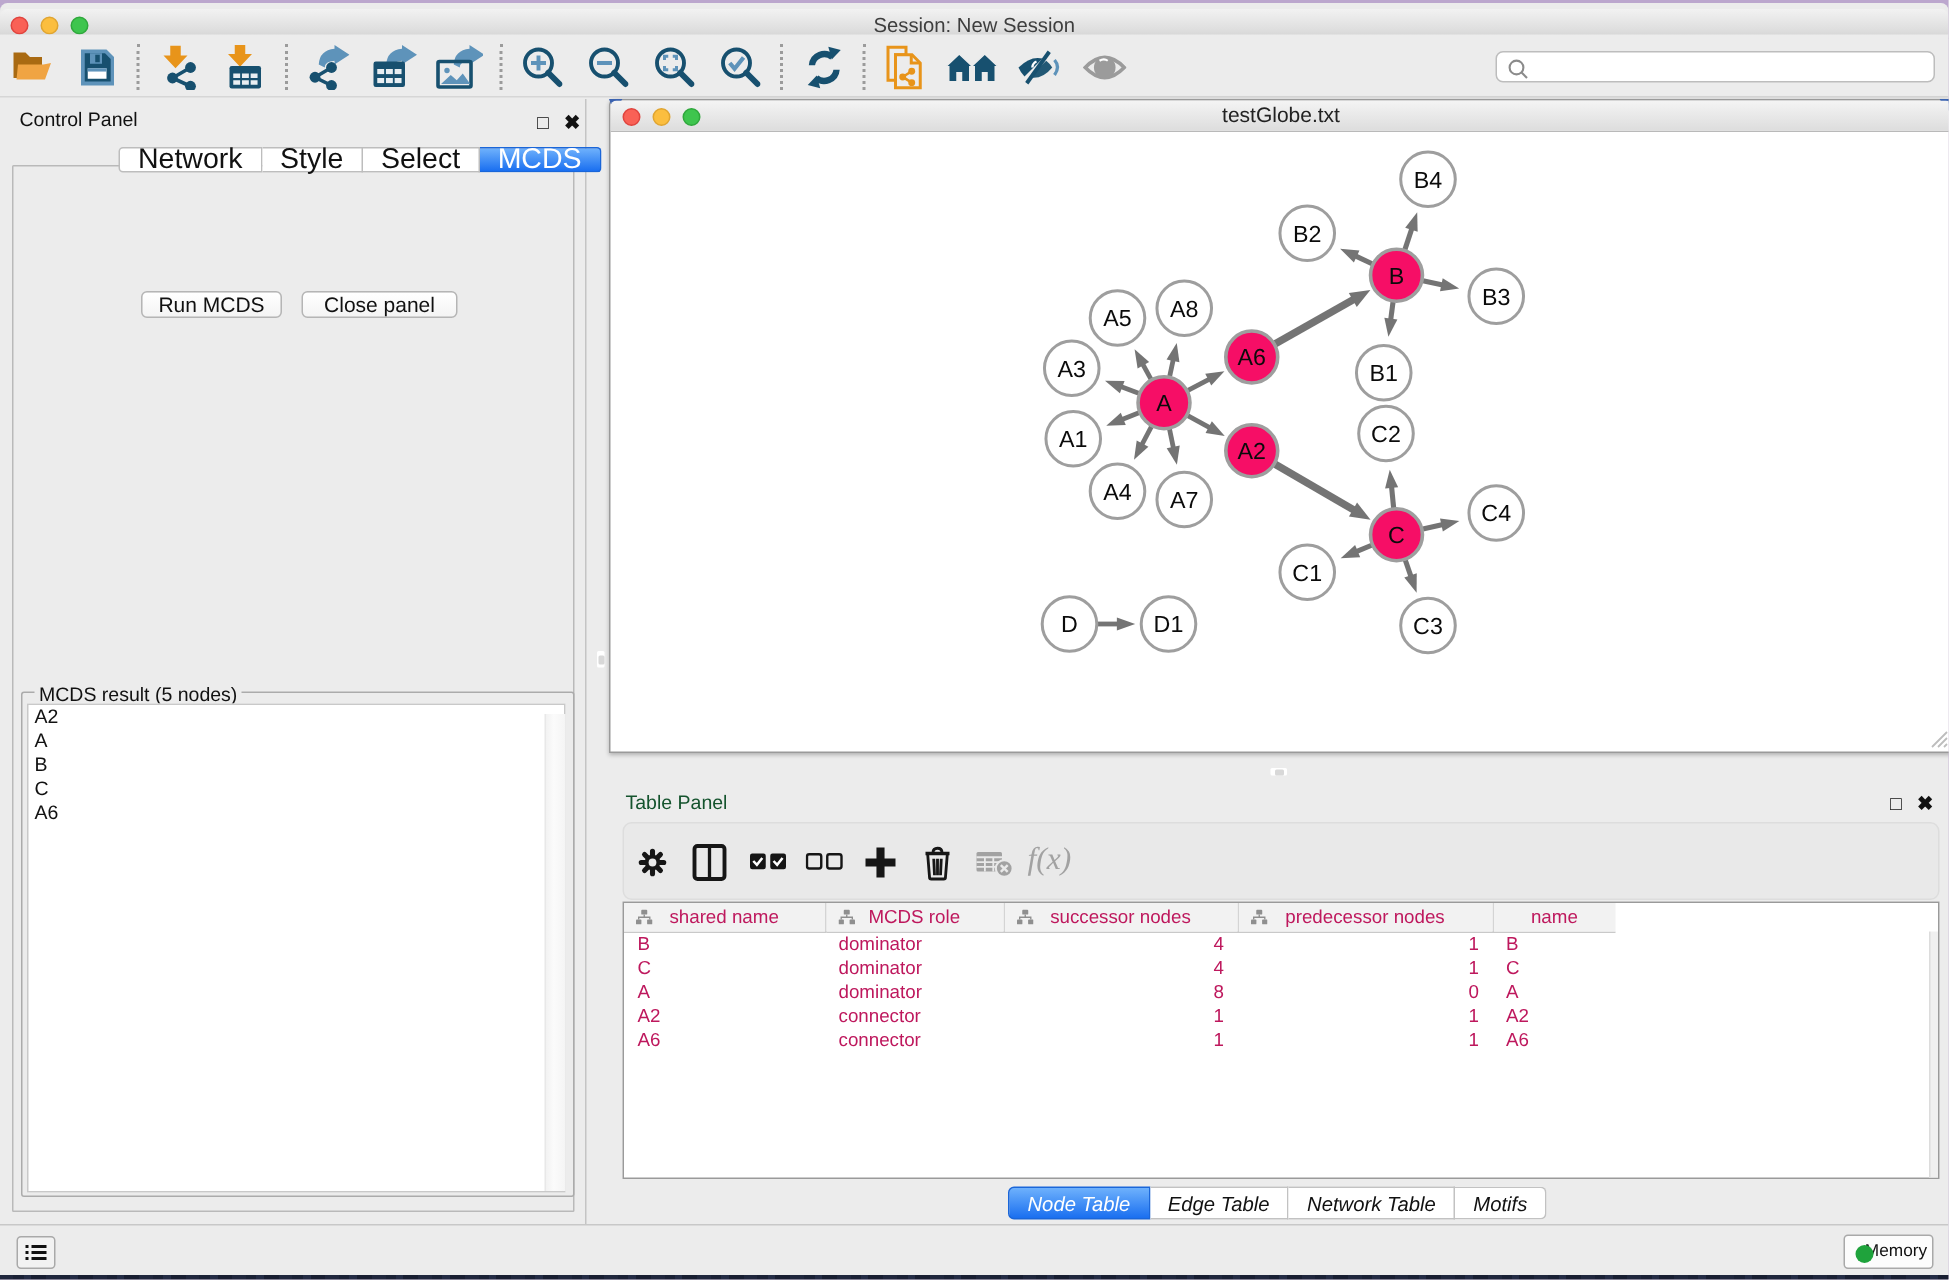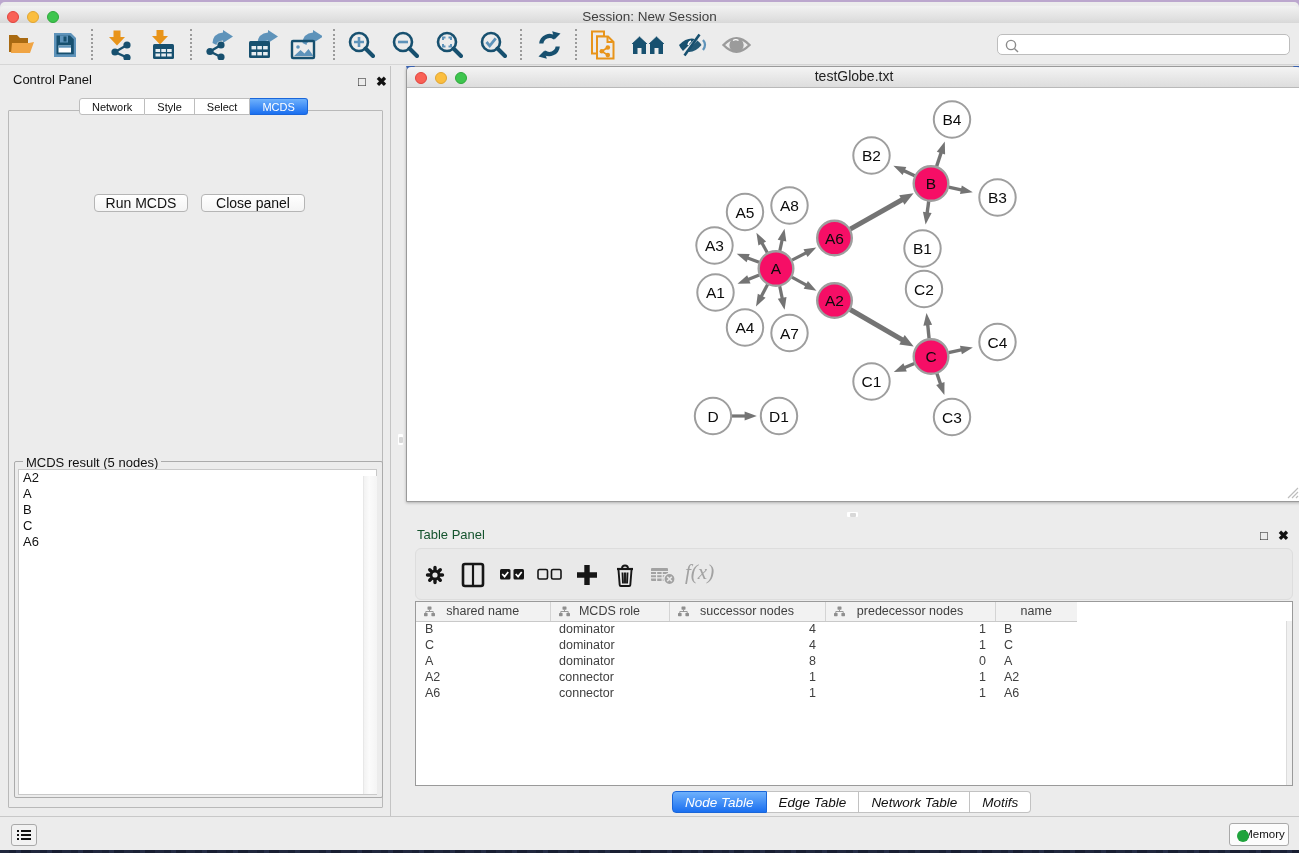--- a/index.html
+++ b/index.html
@@ -12,21 +12,21 @@
 #title { position:absolute; top:3px; width:100%; text-align:center; font-size:13.5px; color:#3e3e3e; }
 #toolbar { position:absolute; left:0; top:21px; width:100%; height:42px; background:#ECECEC; border-bottom:1px solid #D6D6D6; }
 .sep { position:absolute; top:6px; height:31px; width:0; border-left:2px dotted #9b9b9b; }
 .ticon { position:absolute; top:7px; }
 #searchbox { position:absolute; left:997px; top:11px; width:293px; height:21px; background:#fff; border:1px solid #BDBDBD; border-radius:5px; }
 
 #cpanel { position:absolute; left:0; top:64px; width:391px; height:754px; background:#ECECEC; border-right:1px solid #C4C4C4; }
 #cp-title { position:absolute; left:13px; top:6px; font-size:13px; color:#111; }
 .wbtn { position:absolute; top:8px; font-size:13px; color:#111; }
 .tabrow { position:absolute; display:flex; }
-.tab { height:17px; line-height:16px; font-size:11px; padding:0 12px; background:#fff; border:1px solid #BDBDBD; border-left:none; color:#111; text-align:center; }
+.tab { height:17px; line-height:16px; font-size:19px; padding:0 12px; background:#fff; border:1px solid #BDBDBD; border-left:none; color:#111; text-align:center; }
 .tab.first { border-left:1px solid #BDBDBD; border-radius:3px 0 0 3px; }
 .tab.last { border-radius:0 3px 3px 0; }
 .tab.sel { background:linear-gradient(#6EB1FC,#1A6FF0); color:#fff; border-color:#1A66D9; }
 #cp-box { position:absolute; left:8px; top:44px; width:375px; height:698px; border:1px solid #B9B9B9; background:#ECECEC; border-radius:1px; }
 #optlabel { position:absolute; left:44px; top:69px; width:315px; text-align:center; font-size:14.5px; color:#111; }
 #dropdown { position:absolute; left:44px; top:94px; width:311px; height:20px; background:#fff; border:1px solid #B5B5B5; border-radius:4px; font-size:14.2px; line-height:17px; padding-left:11px; color:#111; }
 #dd-step { position:absolute; right:-1px; top:-1px; width:19px; height:20px; border-radius:0 4px 4px 0; background:linear-gradient(#5FA5F7,#2F7DE8 50%,#1D66E0); }
 .btn { position:absolute; height:18px; background:linear-gradient(#FFFFFF,#F4F4F4); border:1px solid #B5B5B5; border-radius:4px; font-size:14px; text-align:center; line-height:16px; color:#111; }
 #fieldset { position:absolute; left:14px; top:395px; width:369px; height:337px; border:1px solid #ABABAB; border-radius:2px; }
 #fs-legend { position:absolute; left:8px; top:-7px; background:#ECECEC; padding:0 3px; font-size:13px; color:#111; }
@@ -47,21 +47,21 @@
 .btab { height:22px; line-height:21px; font-size:13.5px; padding:0 12px; background:#fff; border:1px solid #C2C2C2; border-left:none; color:#111;font-style:italic; }
 .btab.first { border-left:1px solid #C2C2C2; border-radius:4px 0 0 4px; }
 .btab.last { border-radius:0 4px 4px 0; }
 .btab.sel { background:linear-gradient(#6EB1FC,#1A6FF0); color:#fff; border-color:#1A66D9; }
 
 #statusbar { position:absolute; left:0; top:814px; width:100%; height:34px; background:#ECECEC; border-top:1px solid #C8C8C8; }
 #listbtn { position:absolute; left:11px; top:7px; width:26px; height:22px; background:#F2F2F2; border:1px solid #A9A9A9; border-radius:3px; }
 #membtn { position:absolute; right:10px; top:6px; width:60px; height:23px; background:#FCFCFC; border:1px solid #A9A9A9; border-radius:3px; font-size:11.5px; line-height:21px; text-align:center; color:#111; padding-left:10px; }
 #memdot { position:absolute; left:7px; top:5.5px; width:12px; height:12px; border-radius:50%; background:#1FA33C; }
 #deskbottom { position:absolute; left:0; top:850px; width:100%; height:3px; background:#1C2339; background-image:repeating-linear-gradient(90deg,#20273D 0 9px,#1A2135 9px 16px,#242C45 16px 21px,#181E31 21px 31px); }
-table.dt { border-collapse:collapse; width:100%; font-size:12.5px; color:#404040; table-layout:fixed; }
+table.dt { border-collapse:collapse; width:100%; font-size:12.5px; color:#be185d; table-layout:fixed; }
 table.dt th { font-weight:normal; background:#F2F2F2; border-bottom:1px solid #C9C9C9; border-right:1px solid #D4D4D4; height:19px; font-size:12.5px; position:relative; }
 table.dt td { height:16px; padding:0 9px 0 9px; }
 </style>
 </head>
 <body>
 <div id="mainwin">
   <div id="titlebar">
     <div class="tl" style="left:7px;background:#F96156;border:0.5px solid #E0443E;"></div>
     <div class="tl" style="left:27px;background:#FBBE3F;border:0.5px solid #E0A531;"></div>
     <div class="tl" style="left:47px;background:#3EC54E;border:0.5px solid #2FA83C;"></div>

